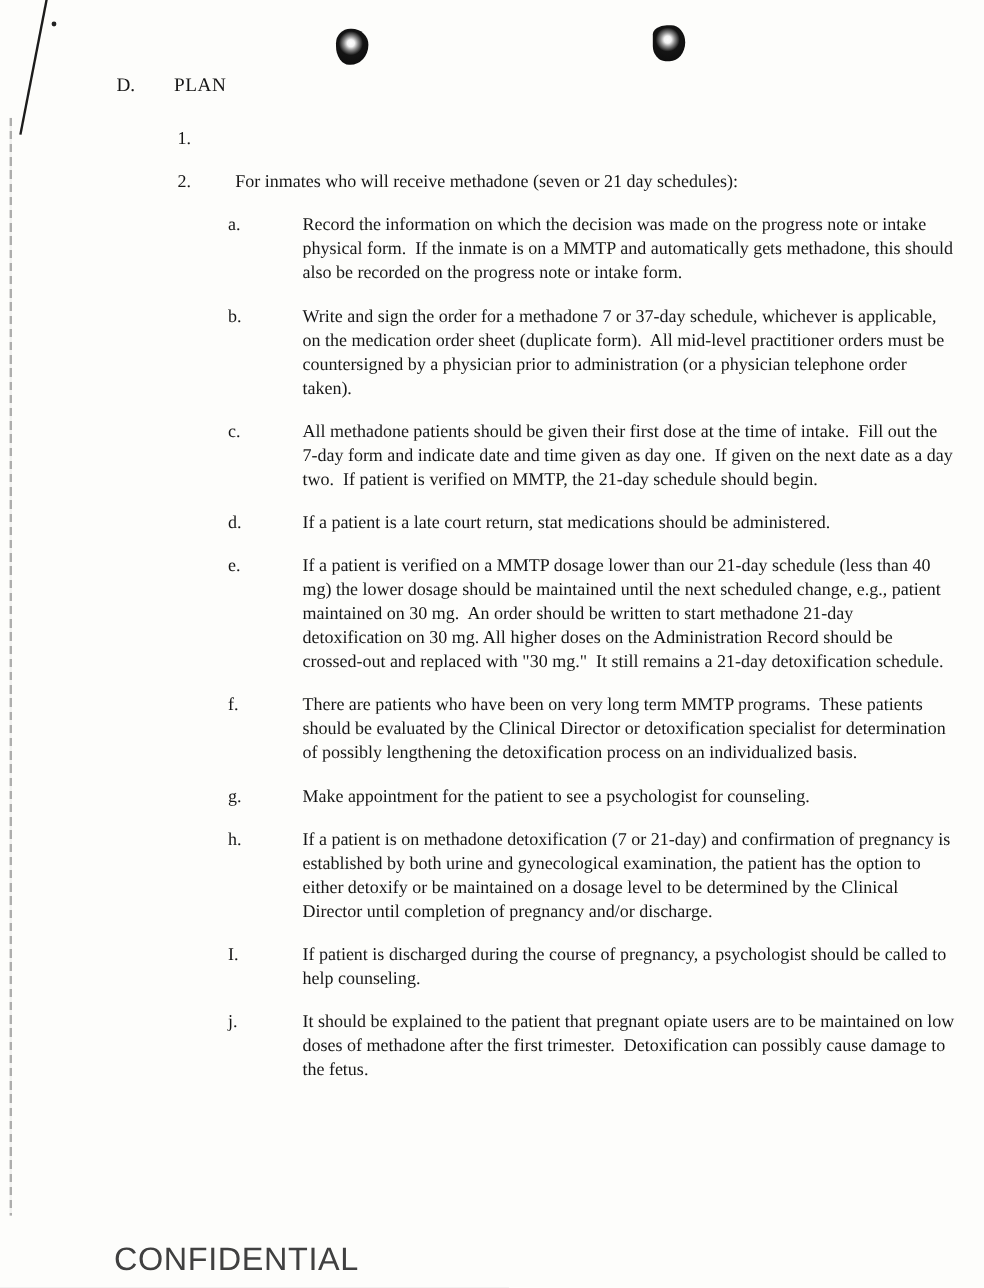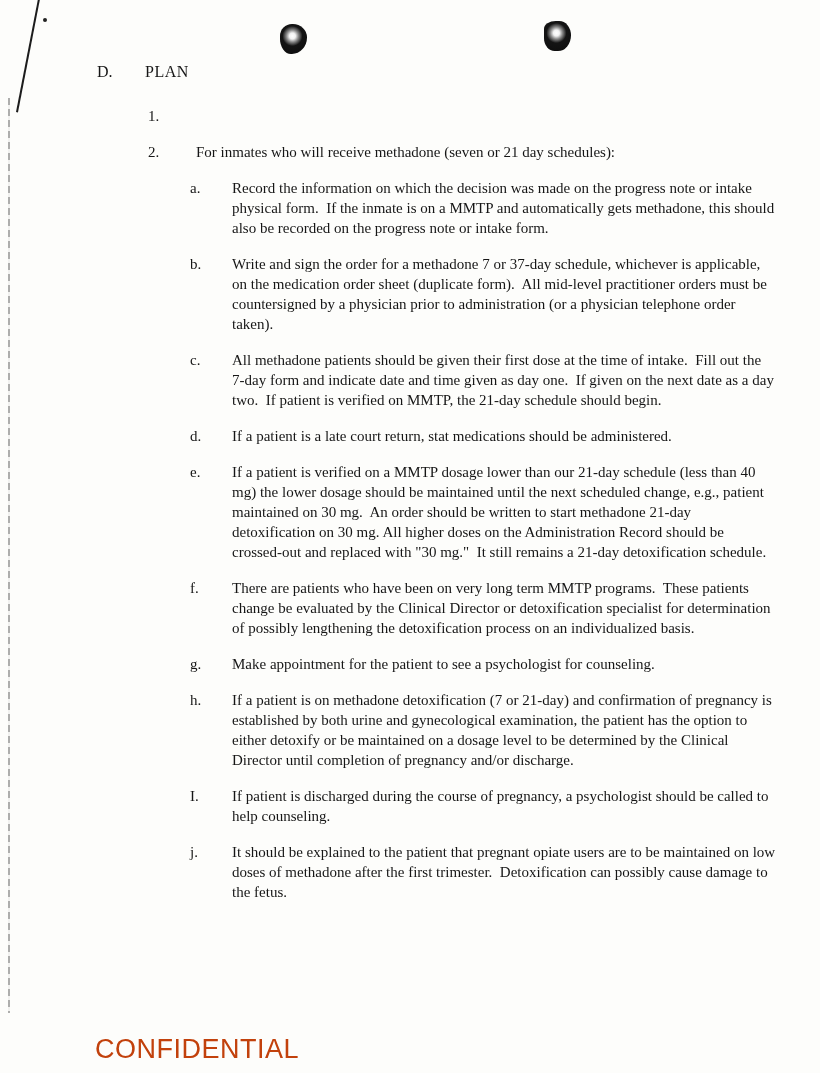--- a/index.html
+++ b/index.html
@@ -57,30 +57,30 @@
   .heading-title  { letter-spacing: .5px; }
 
   .item-block { margin-left: 148px; }
   .item-row { display: flex; margin-bottom: 16px; }
   .item-marker { flex: 0 0 48px; }
   .item-text { width: 590px; white-space: pre-wrap; }
 
   .subitems { margin-left: 42px; }
   .subitem-row { display: flex; margin-bottom: 16px; }
   .sub-marker { flex: 0 0 42px; }
-  .sub-text { width: 545px; white-space: pre-wrap; }
+  .sub-text { width: 545px; white-space: pre-wrap; margin-left: 20px; }
 
   
   .stamp {
     position: absolute;
     left: 95px; top: 1034px;
     font-family: "Liberation Sans", sans-serif;
     font-size: 27px;
     letter-spacing: .5px;
-    color: #c2410c;
+    color: #404040;
   }
   .bates {
     position: absolute;
     right: 10px; top: 1104px;
     font-family: "Liberation Sans", sans-serif;
     font-size: 13px;
     color: #1d1d1d;
   }
 </style>
 </head>
@@ -135,21 +135,21 @@
           <span class="sub-text">If a patient is a late court return, stat medications should be administered.</span>
         </div>
 
         <div class="subitem-row">
           <span class="sub-marker">e.</span>
           <span class="sub-text">If a patient is verified on a MMTP dosage lower than our 21-day schedule (less than 40 mg) the lower dosage should be maintained until the next scheduled change, e.g., patient maintained on 30 mg.  An order should be written to start methadone 21-day detoxification on 30 mg. All higher doses on the Administration Record should be crossed-out and replaced with "30 mg."  It still remains a 21-day detoxification schedule.</span>
         </div>
 
         <div class="subitem-row">
           <span class="sub-marker">f.</span>
-          <span class="sub-text">There are patients who have been on very long term MMTP programs.  These patients change be evaluated by the Clinical Director or detoxification specialist for determination of possibly lengthening the detoxification process on an individualized basis.</span>
+          <span class="sub-text">There are patients who have been on very long term MMTP programs.  These patients should be evaluated by the Clinical Director or detoxification specialist for determination of possibly lengthening the detoxification process on an individualized basis.</span>
         </div>
 
         <div class="subitem-row">
           <span class="sub-marker">g.</span>
           <span class="sub-text">Make appointment for the patient to see a psychologist for counseling.</span>
         </div>
 
         <div class="subitem-row">
           <span class="sub-marker">h.</span>
           <span class="sub-text">If a patient is on methadone detoxification (7 or 21-day) and confirmation of pregnancy is established by both urine and gynecological examination, the patient has the option to either detoxify or be maintained on a dosage level to be determined by the Clinical Director until completion of pregnancy and/or discharge.</span>

